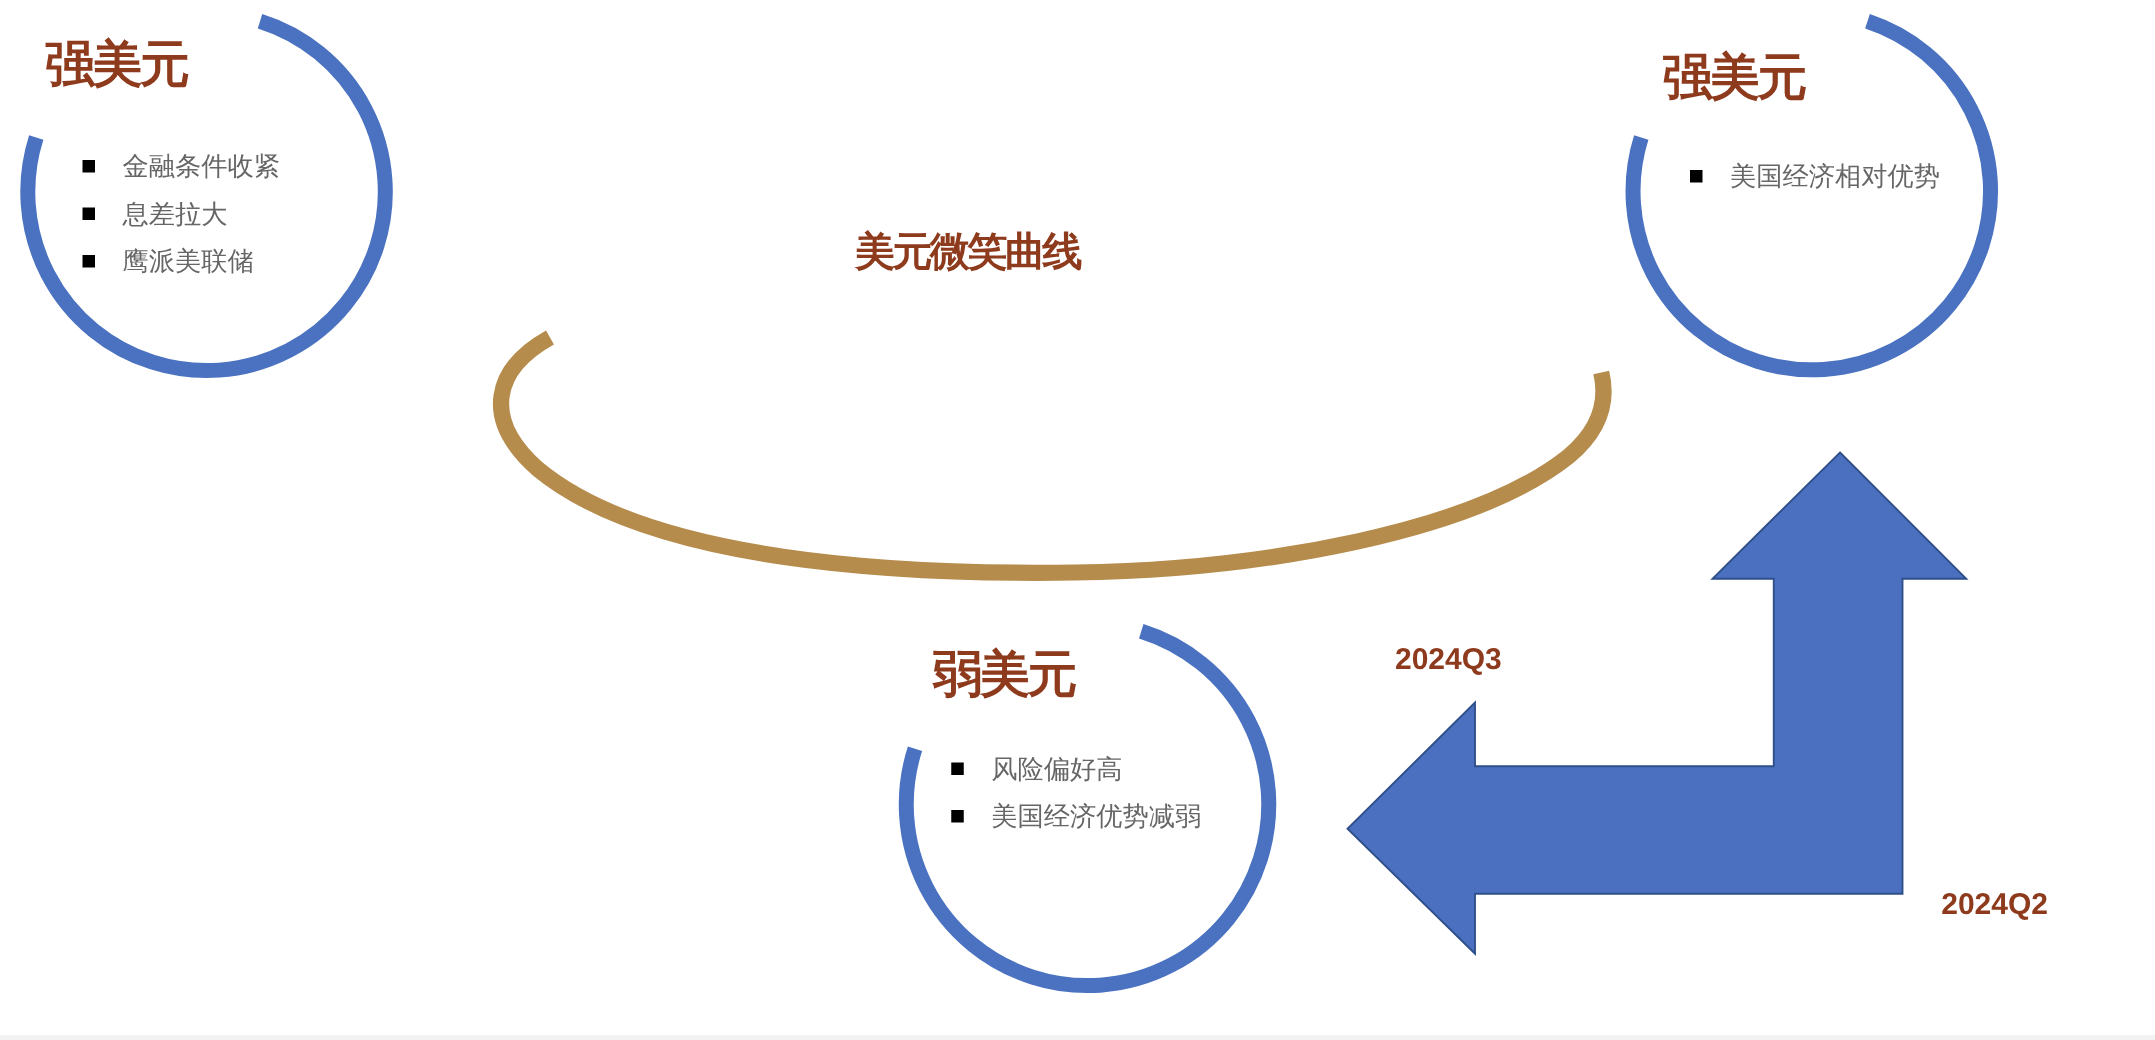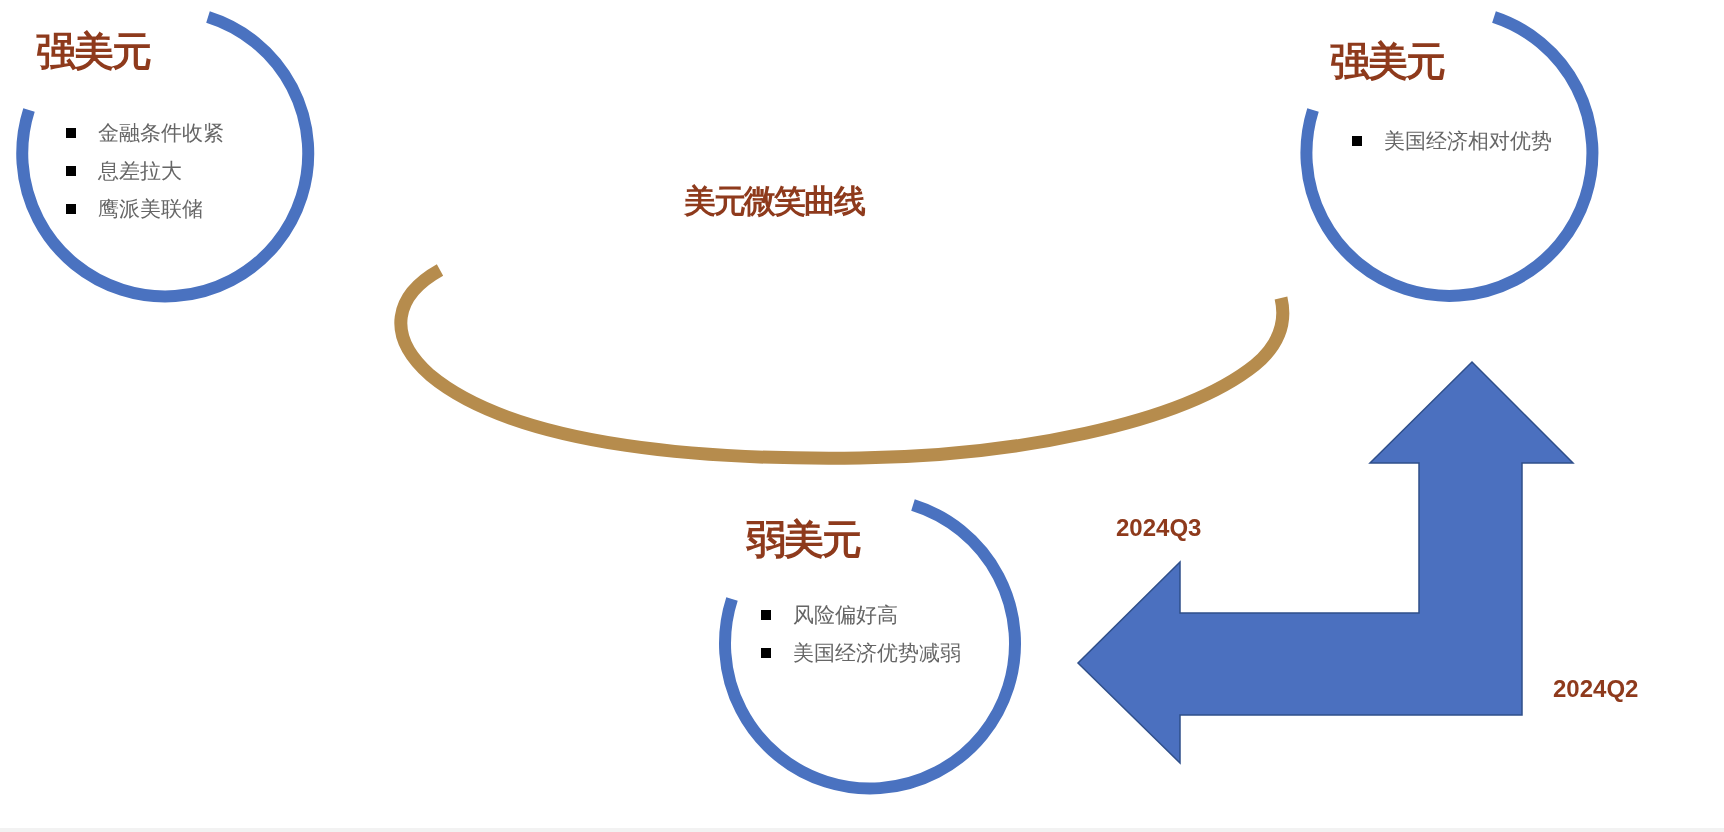--- a/index.html
+++ b/index.html
@@ -30,21 +30,21 @@
   <path d="M 1472 362 L 1573 463 L 1522 463 L 1522 715 L 1180 715 L 1180 763 L 1078 663 L 1180 562 L 1180 613 L 1419 613 L 1419 463 L 1370 463 Z" fill="#4b70bf" stroke="#2f4f8a" stroke-width="1.5" stroke-linejoin="miter"></path>
 </svg>
 
 <div class="footer-strip"></div>
 
 <div class="heading h-state" style="left:36px; top:24px;">强美元</div>
 <div class="heading h-state" style="left:1330px; top:34px;">强美元</div>
 <div class="heading h-state" style="left:746px; top:512px;">弱美元</div>
 <div class="heading h-title" style="left:684px; top:180px;">美元微笑曲线</div>
 <div class="heading h-q" style="left:1116px; top:514px;">2024Q3</div>
-<div class="heading h-q" style="left:1553px; top:675px;">2024Q2</div>
+<div class="heading h-q" style="left:1553px; top:710px;">2024Q2</div>
 
 <ul class="bullets" style="left:66px; top:114px;">
   <li><span class="sq"></span><span>金融条件收紧</span></li>
   <li><span class="sq"></span><span>息差拉大</span></li>
   <li><span class="sq"></span><span>鹰派美联储</span></li>
 </ul>
 
 <ul class="bullets" style="left:1352px; top:122px;">
   <li><span class="sq"></span><span>美国经济相对优势</span></li>
 </ul>

